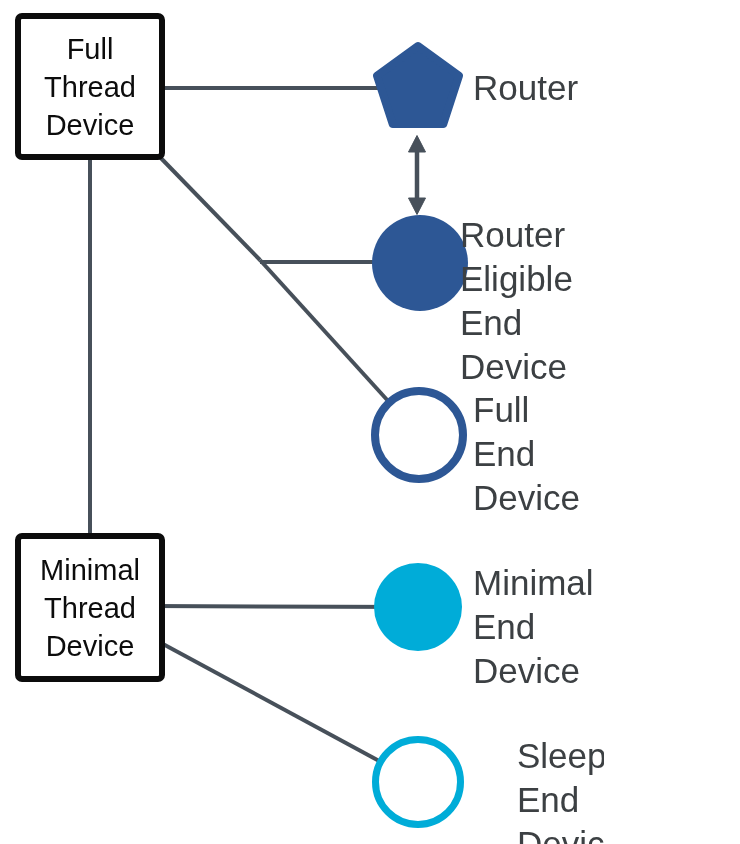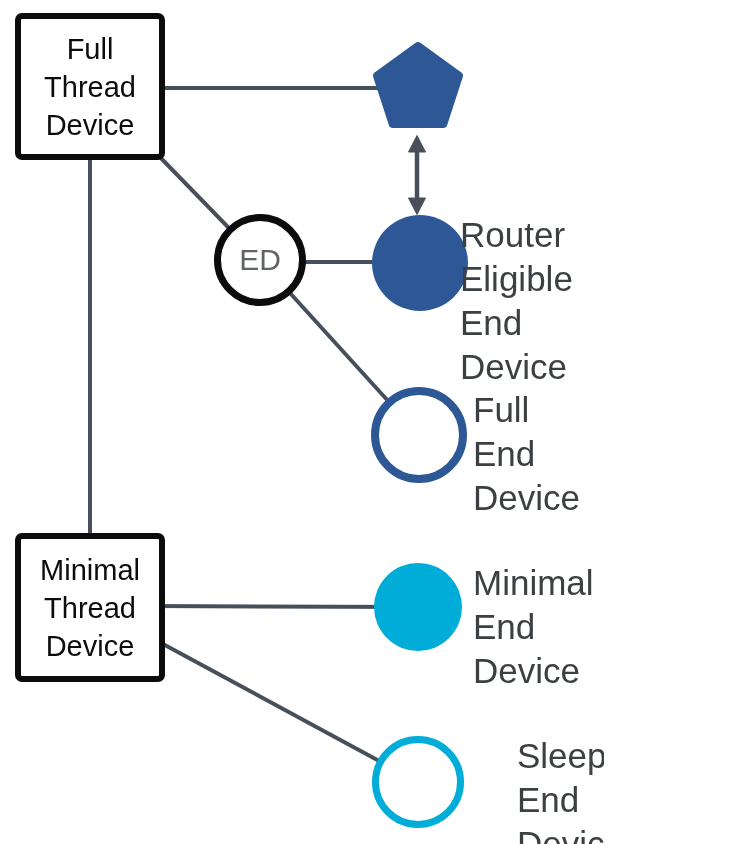--- a/index.html
+++ b/index.html
@@ -87,27 +87,27 @@
   </svg>
 
   <div id="ftd" class="tbox">Full
 Thread
 Device</div>
 
   <div id="mtd" class="tbox">Minimal
 Thread
 Device</div>
 
-  <div id="ed" class="circle">ED</div>
 
   <div id="reed" class="circle"></div>
   <div id="fed" class="circle"></div>
   <div id="med" class="circle"></div>
   <div id="sed" class="circle"></div>
 
+  <div id="router-label" class="label">Router</div>
   <div id="reed-label" class="label">Router Eligible
 End Device</div>
   <div id="fed-label" class="label">Full
 End Device</div>
   <div id="med-label" class="label">Minimal
 End Device</div>
   <div id="sed-label" class="label">Sleepy
 End Device</div>
 
 </div>

